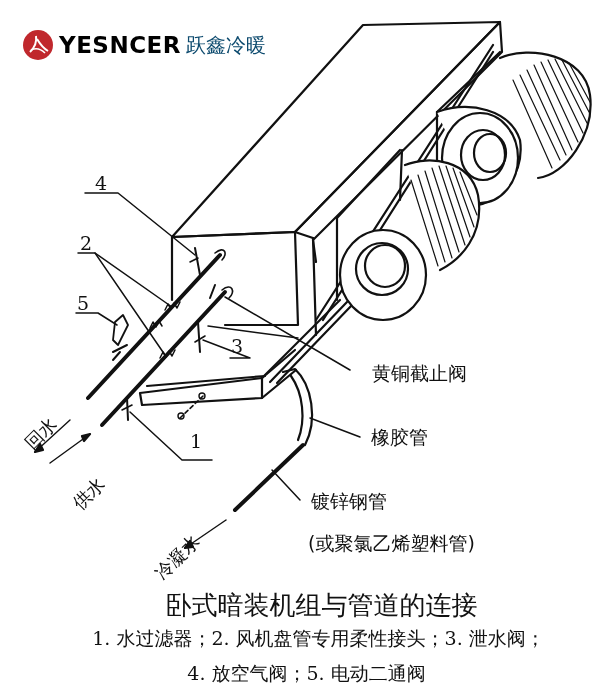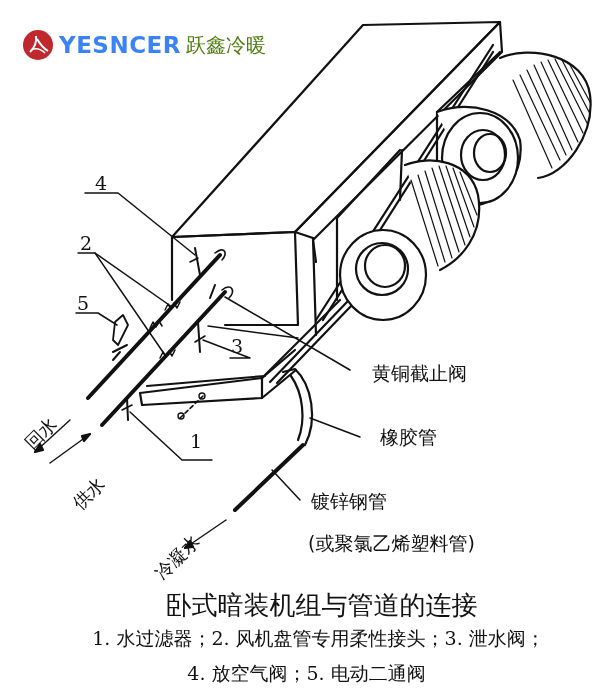--- a/index.html
+++ b/index.html
@@ -1,22 +1,22 @@
 <!DOCTYPE html>
 <html><head>
 <meta charset="utf-8">
 <style>
   html, body { margin: 0; padding: 0; background: #ffffff; }
   body { width: 613px; height: 697px; position: relative; overflow: hidden; font-family: "DejaVu Sans", sans-serif; }
   #stage { position: absolute; left: 0; top: 0; width: 613px; height: 697px; }
   svg { position: absolute; left: 0; top: 0; }
   .logo { position: absolute; left: 23px; top: 30px; height: 30px; display: flex; align-items: center; }
   .logo-mark { width: 30px; height: 30px; border-radius: 50%; background: #c0282d; position: relative; }
-  .logo-en { margin-left: 6px; font-family: "DejaVu Sans", sans-serif; font-weight: bold; font-size: 23px; letter-spacing: 0.5px; color: #3b82f6; }
-  .logo-cn { margin-left: 5px; font-family: "DejaVu Sans", sans-serif; font-size: 20px; color: #4d7c0f; }
+  .logo-en { margin-left: 6px; font-family: "DejaVu Sans", sans-serif; font-weight: bold; font-size: 23px; letter-spacing: 0.5px; color: #000000; }
+  .logo-cn { margin-left: 5px; font-family: "DejaVu Sans", sans-serif; font-size: 20px; color: #0c4a6e; }
   .lbl { position: absolute; font-family: "DejaVu Serif", serif; color: #111; line-height: 1; white-space: nowrap; }
   .num { font-size: 19px; }
   .cn { font-family: "DejaVu Sans", sans-serif; font-size: 19px; }
   .rot { transform-origin: left top; }
   .caption { position: absolute; left: 0; width: 613px; text-align: center; font-family: "DejaVu Serif", serif; color: #111; white-space: nowrap; }
 </style>
 </head>
 <body>
 
 <div id="stage">
@@ -170,21 +170,21 @@
     </g>
   </svg>
 
   <span class="lbl num" style="left:95px; top:174px;">4</span>
   <span class="lbl num" style="left:80px; top:234px;">2</span>
   <span class="lbl num" style="left:77px; top:294px;">5</span>
   <span class="lbl num" style="left:231px; top:337px;">3</span>
   <span class="lbl num" style="left:190px; top:432px;">1</span>
 
   <span class="lbl cn" style="left:372px; top:364px;text-align:right;">黄铜截止阀</span>
-  <span class="lbl cn" style="left:371px; top:428px;margin-left:9px;">橡胶管</span>
+  <span class="lbl cn" style="left:371px; top:428px;">橡胶管</span>
   <span class="lbl cn" style="left:311px; top:492px;">镀锌钢管</span>
   <span class="lbl cn" style="left:308px; top:534px;">(或聚氯乙烯塑料管)</span>
 
   <span class="lbl cn rot" style="left:22px; top:440px; transform: rotate(-45deg); font-size:18px;">回水</span>
   <span class="lbl cn rot" style="left:70px; top:500px; transform: rotate(-45deg); font-size:18px;">供水</span>
   <span class="lbl cn rot" style="left:152px; top:570px; transform: rotate(-45deg); font-size:18px;">冷凝水</span>
 
   <div class="caption" style="top:588px; font-size:26px; padding-left:30px; box-sizing:border-box;">卧式暗装机组与管道的连接</div>
   <div class="caption" style="top:626px; font-size:19px;padding-left:12px;">1. 水过滤器；2. 风机盘管专用柔性接头；3. 泄水阀；</div>
   <div class="caption" style="top:661px; font-size:19px;">4. 放空气阀；5. 电动二通阀</div>

